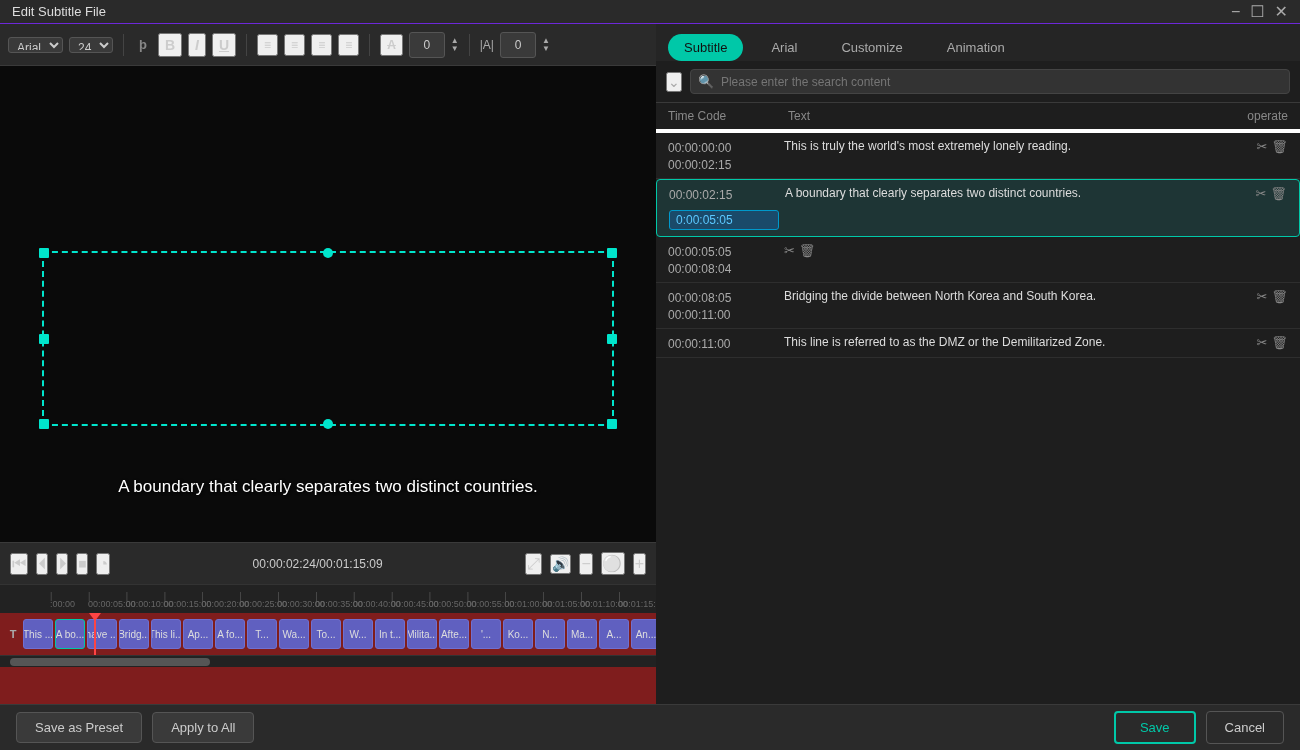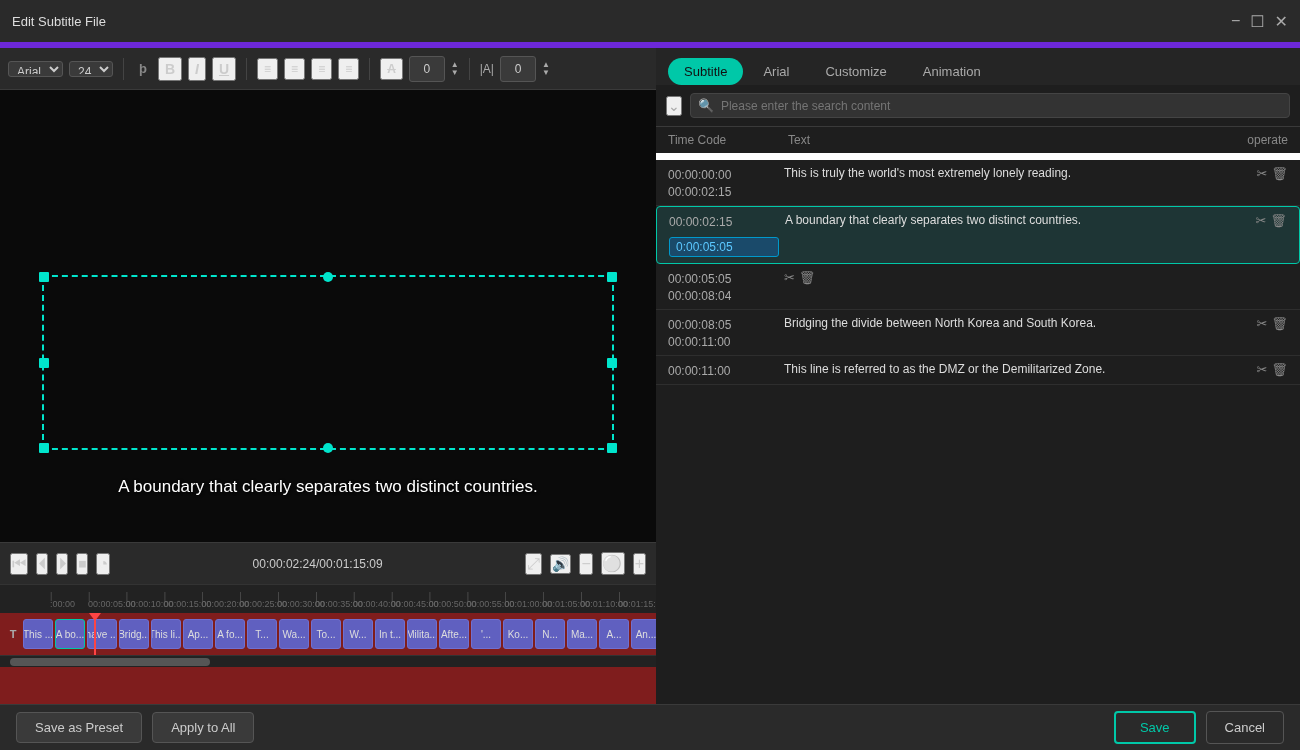--- a/index.html
+++ b/index.html
@@ -1,25 +1,25 @@
 <!DOCTYPE html>
 <html><head>
   <meta charset="utf-8">
   <style>
     * { box-sizing: border-box; margin: 0; padding: 0; }
     body { font-family: Arial, sans-serif; background: #1e1e1e; color: #ccc; width: 1300px; height: 750px; overflow: hidden; font-size: 13px; }
 
     
     .titlebar {
       background: #2a2a2a;
-      height: 48px;
+      height: 24px;
       display: flex;
       align-items: center;
       padding: 0 12px;
-      border-bottom: 6px solid #6d28d9;
+      border-bottom: 1px solid #6d28d9;
       justify-content: space-between;
     }
     .titlebar-title { color: #ddd; font-size: 13px; }
     .titlebar-controls { display: flex; gap: 10px; }
     .titlebar-btn { color: #aaa; cursor: pointer; font-size: 16px; background: none; border: none; }
 
     
     .toolbar {
       background: #2a2a2a;
       height: 42px;
@@ -103,21 +103,21 @@
       border-top: 1px solid #3a3a3a;
     }
     .play-btn { color: #ccc; font-size: 16px; cursor: pointer; }
     .time-display { color: #ccc; font-size: 12px; flex: 1; text-align: center; }
     .vol-btn { color: #ccc; font-size: 14px; cursor: pointer; }
 
     
     .tabs {
       display: flex;
       padding: 10px 12px 0;
-      gap: 4px;
+      gap: 12px;
       background: #252525;
     }
     .tab {
       padding: 6px 16px;
       border-radius: 20px;
       cursor: pointer;
       font-size: 13px;
       color: #aaa;
     }
     .tab.active {
@@ -154,21 +154,21 @@
       flex: 1;
       outline: none;
     }
 
     
     .subtitle-table-header {
       display: flex;
       padding: 6px 12px;
       color: #888;
       font-size: 12px;
-      border-bottom: 7px solid #ffffff;
+      border-bottom: 4px solid #ffffff;
     }
     .col-timecode { width: 120px; }
     .col-text { flex: 1; }
     .col-operate { width: 70px; text-align: right; }
 
     .subtitle-list { flex: 1; overflow-y: auto; }
     .subtitle-list::-webkit-scrollbar { width: 6px; }
     .subtitle-list::-webkit-scrollbar-track { background: #2a2a2a; }
     .subtitle-list::-webkit-scrollbar-thumb { background: #555; border-radius: 3px; }
 

